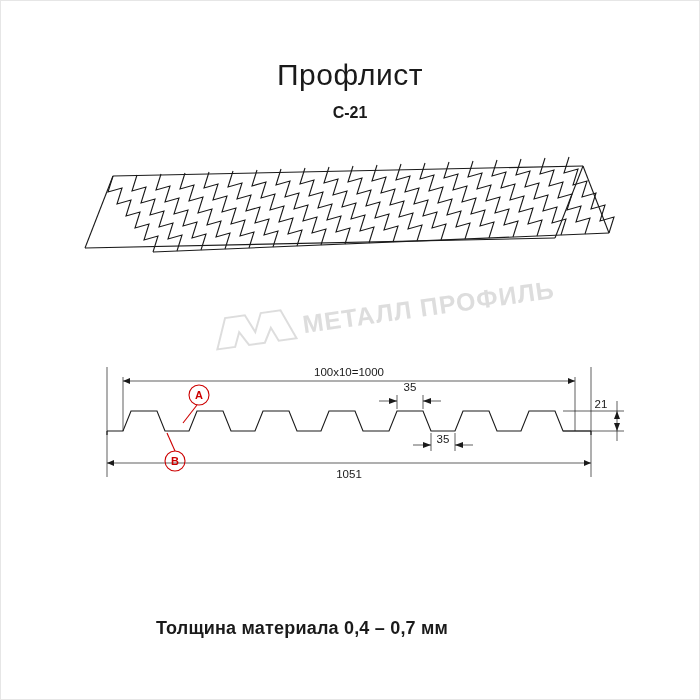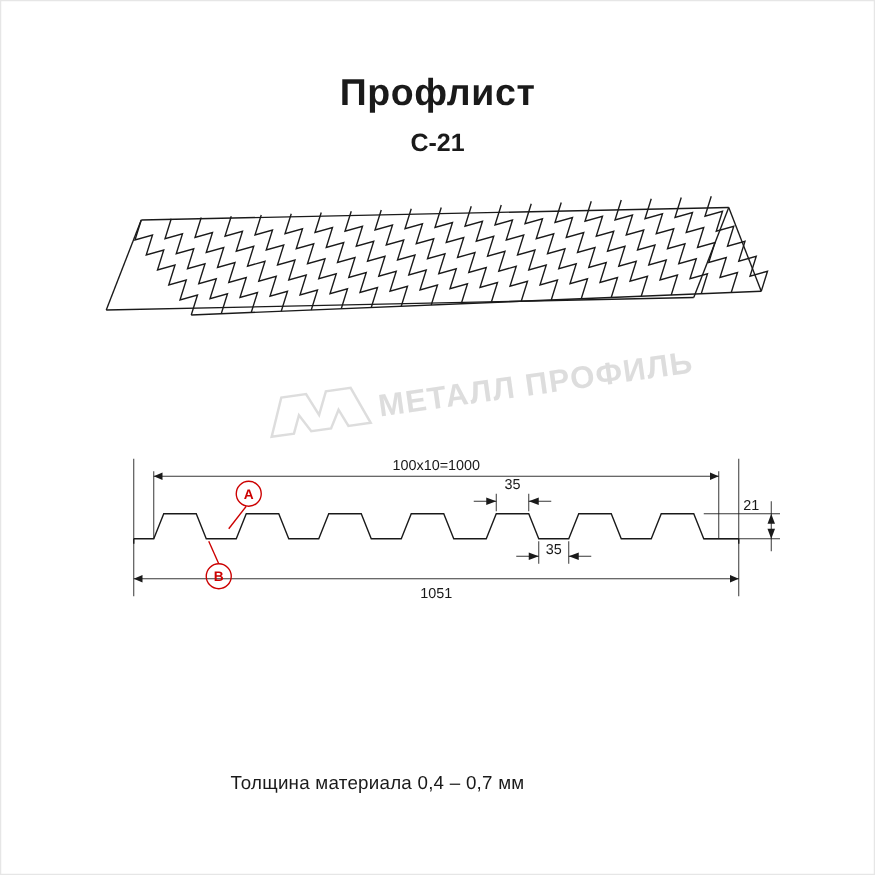--- a/index.html
+++ b/index.html
@@ -28,30 +28,30 @@
     box-sizing: border-box;
     pointer-events: none;
   }
   .title {
     position: absolute;
     top: 58px;
     left: 0;
     width: 700px;
     text-align: center;
     font-size: 30px;
-    font-weight: bold;
+    font-weight: normal;
     letter-spacing: 0.5px;
   }
   .subtitle {
     position: absolute;
     top: 104px;
     left: 0;
     width: 700px;
     text-align: center;
-    font-size: 20px;
+    font-size: 16px;
     font-weight: bold;
   }
   .hero {
     position: absolute;
     left: 75px;
     top: 148px;
     width: 552px;
     height: 130px;
   }
   .drawing {
@@ -69,22 +69,22 @@
     height: 170px;
     pointer-events: none;
     opacity: 0.85;
   }
   .footer {
     position: absolute;
     top: 618px;
     left: 0;
     width: 604px;
     text-align: center;
-    font-size: 15px;
-    font-weight: normal;
+    font-size: 18px;
+    font-weight: bold;
     letter-spacing: 0.2px;
   }
   svg { display: block; overflow: visible; }
   .ln { fill: none; stroke: #1a1a1a; stroke-width: 1.1; }
   .dim { fill: none; stroke: #1a1a1a; stroke-width: 0.7; }
   .red { fill: none; stroke: #cc0000; stroke-width: 1.1; }
   .redtxt { fill: #cc0000; font-size: 11px; font-family: "Liberation Sans", sans-serif; font-weight: bold; }
   .dimtxt { fill: #1a1a1a; font-size: 11.5px; font-family: "Liberation Sans", sans-serif; }
   .wm-stroke { fill: none; stroke: #d8d8d8; stroke-width: 2; }
   .wm-txt { fill: #d8d8d8; font-size: 25px; font-weight: bold; font-family: "Liberation Sans", sans-serif; letter-spacing: 1px; }

